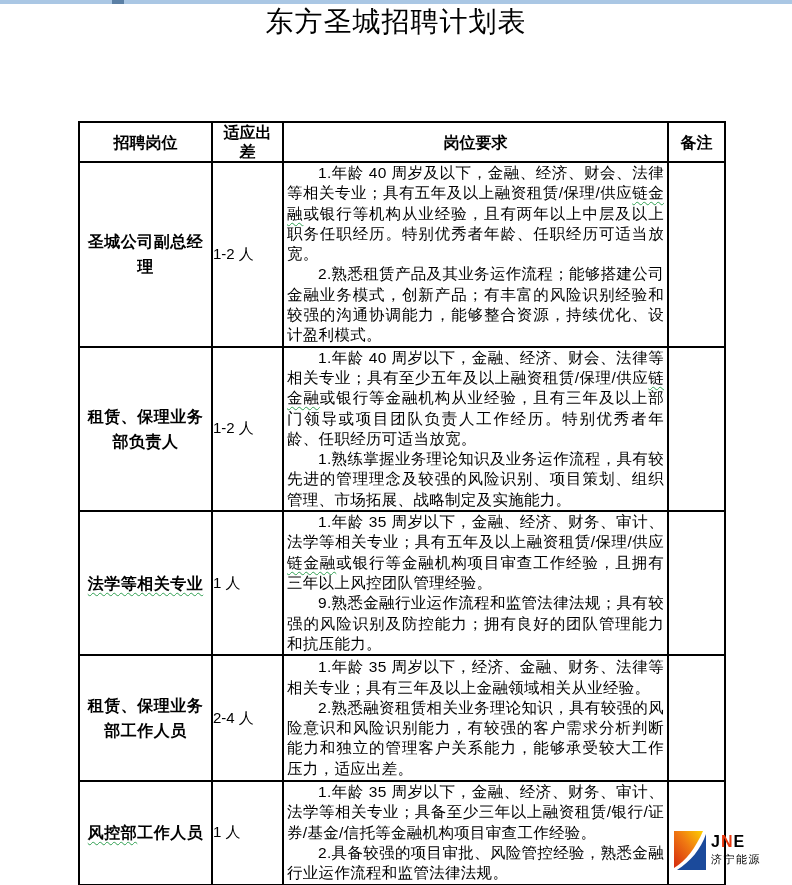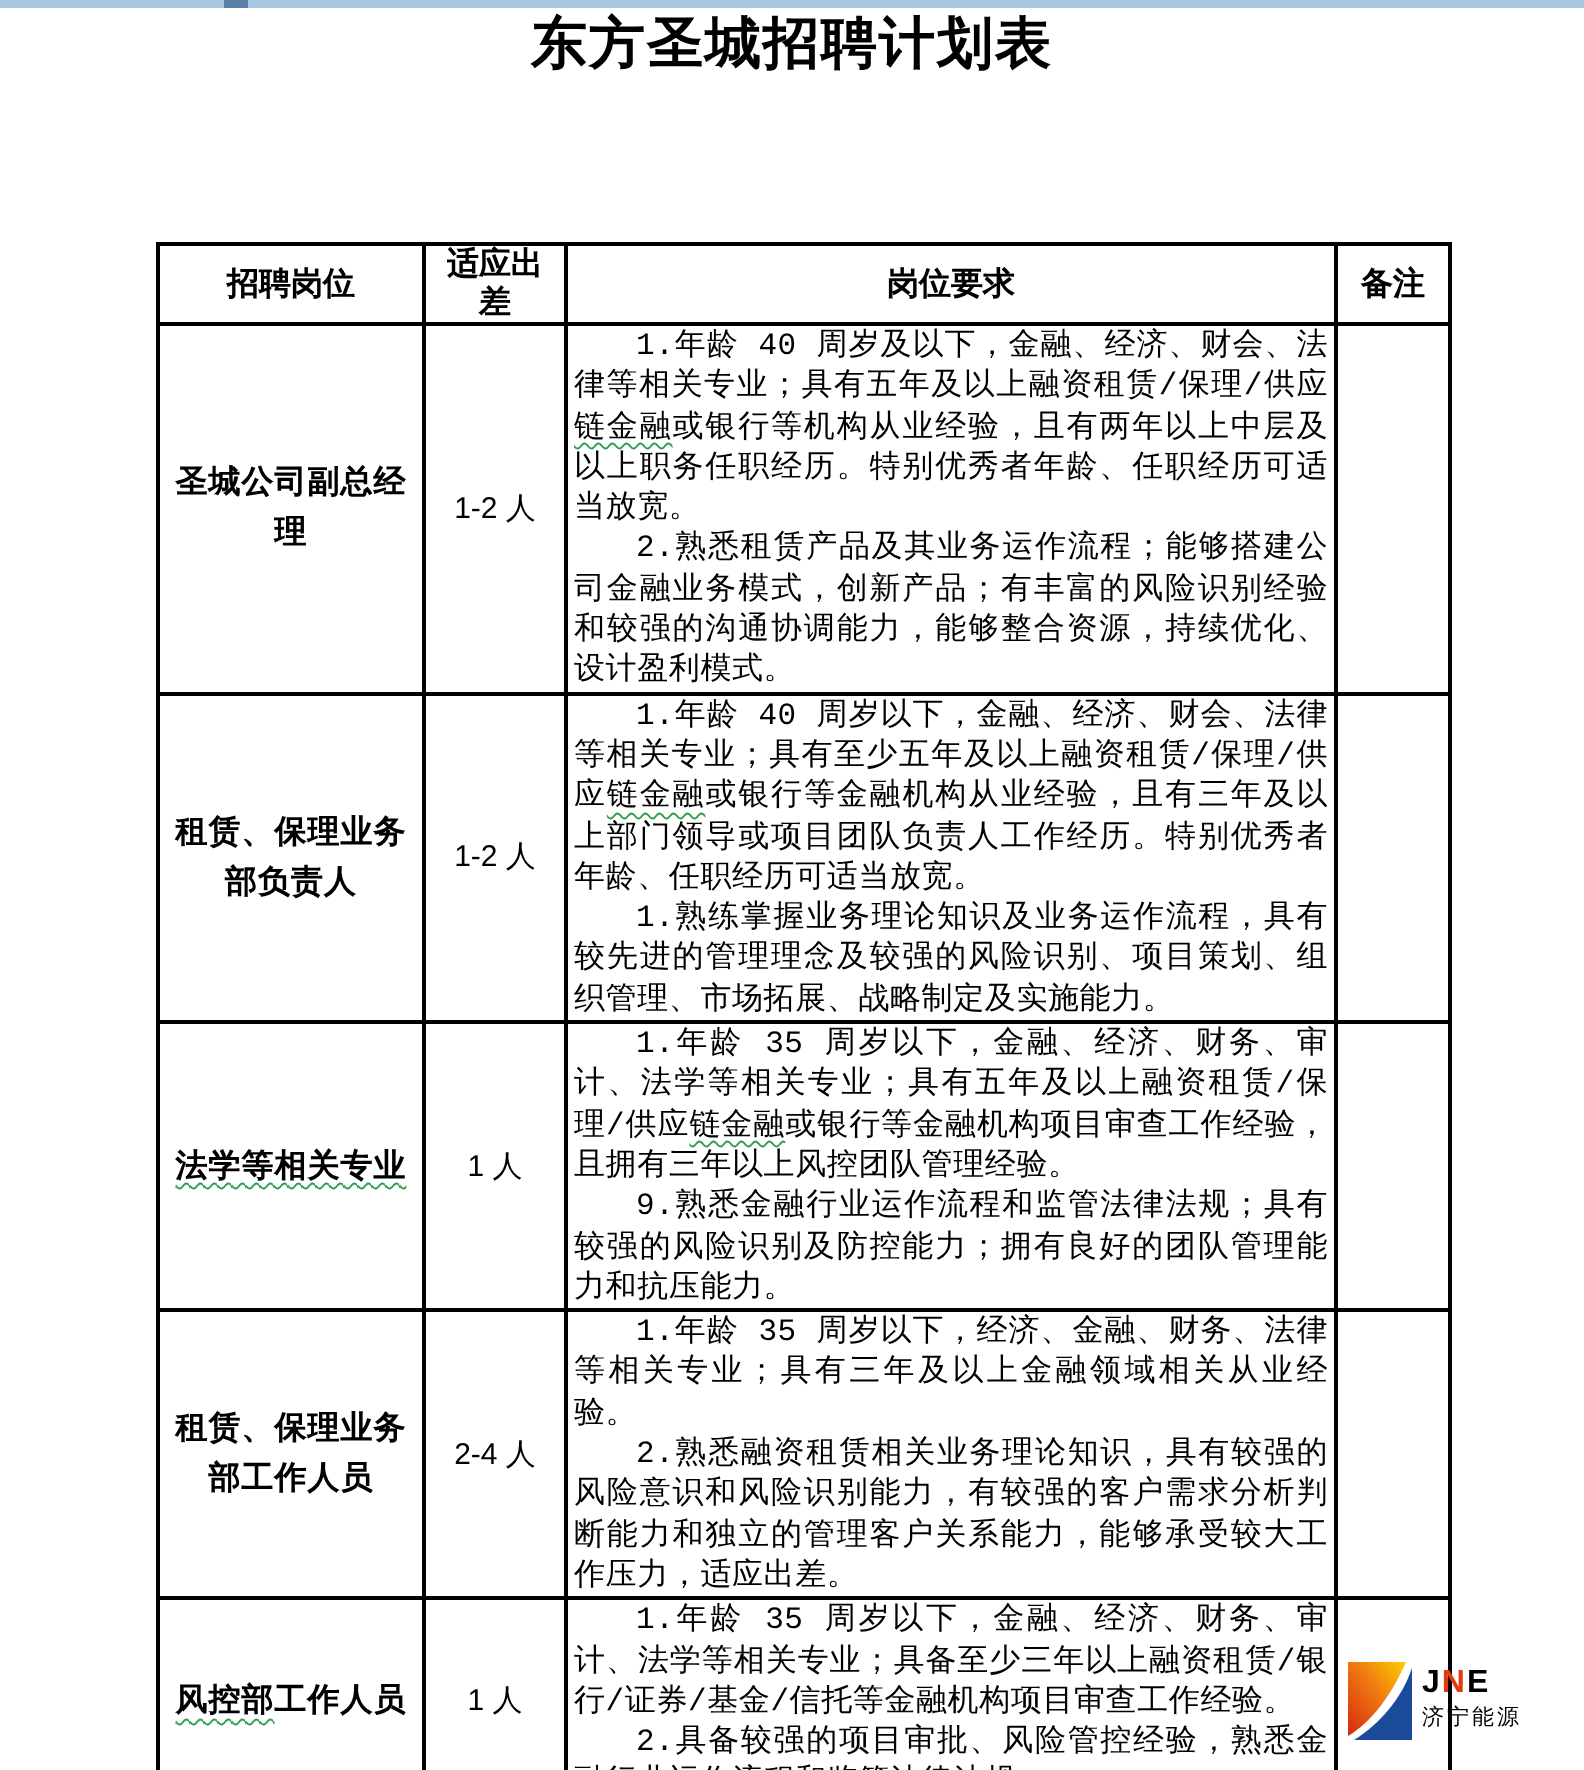--- a/index.html
+++ b/index.html
@@ -6,45 +6,45 @@
   body{
     width:792px;height:885px;background:#ffffff;position:relative;overflow:hidden;
     font-family:"Liberation Sans","DejaVu Sans",sans-serif;color:#000;
   }
   
   .topbar{position:absolute;left:0;top:0;width:792px;height:4px;background:#aac7e4;}
   .topbar-thumb{position:absolute;left:112px;top:0;width:12px;height:4px;background:#5b80a5;}
 
   .doc-title{
     position:absolute;left:0;top:3px;width:792px;text-align:center;
-    font-size:28px;font-weight:bold;letter-spacing:1px;
+    font-size:28px;font-weight:normal;letter-spacing:1px;
   }
 
   table.recruit{
     position:absolute;left:78px;top:97px;width:626px;
     border-collapse:collapse;table-layout:fixed;margin-top:24px;
   }
   table.recruit th,table.recruit td{
     border:2px solid #000;overflow:hidden;
   }
   th{font-size:16px;font-weight:bold;text-align:center;vertical-align:middle;line-height:19px;padding:0;}
   th.c1{width:131px;}
   th.c2{width:57px;padding:0 6px;}
   th.c3{width:383px;}
   th.c4{width:55px;}
   thead tr{height:40px;}
 
   td.pos{
     font-size:16px;font-weight:bold;text-align:center;vertical-align:middle;
     line-height:25px;padding:0 4px;letter-spacing:0.5px;
   }
-  td.cnt{font-size:15px;text-align:center;vertical-align:middle;padding:0;}
+  td.cnt{font-size:15px;vertical-align:middle;padding:0;}
   td.req{
     font-size:15.5px;line-height:20.3px;text-align:justify;vertical-align:middle;
-    padding:0 3px;letter-spacing:0.3px;font-family:Liberation Mono, monospace;
+    padding:0 3px;letter-spacing:0.3px;
   }
   td.req p{margin:0;text-indent:2em;text-align:justify;}
   td.rem{padding:0;}
 
   .sq{
     text-decoration-line:underline;text-decoration-style:wavy;
     text-decoration-color:#2e9e4f;text-decoration-thickness:1px;
     text-underline-offset:3px;text-decoration-skip-ink:none;
   }
 

